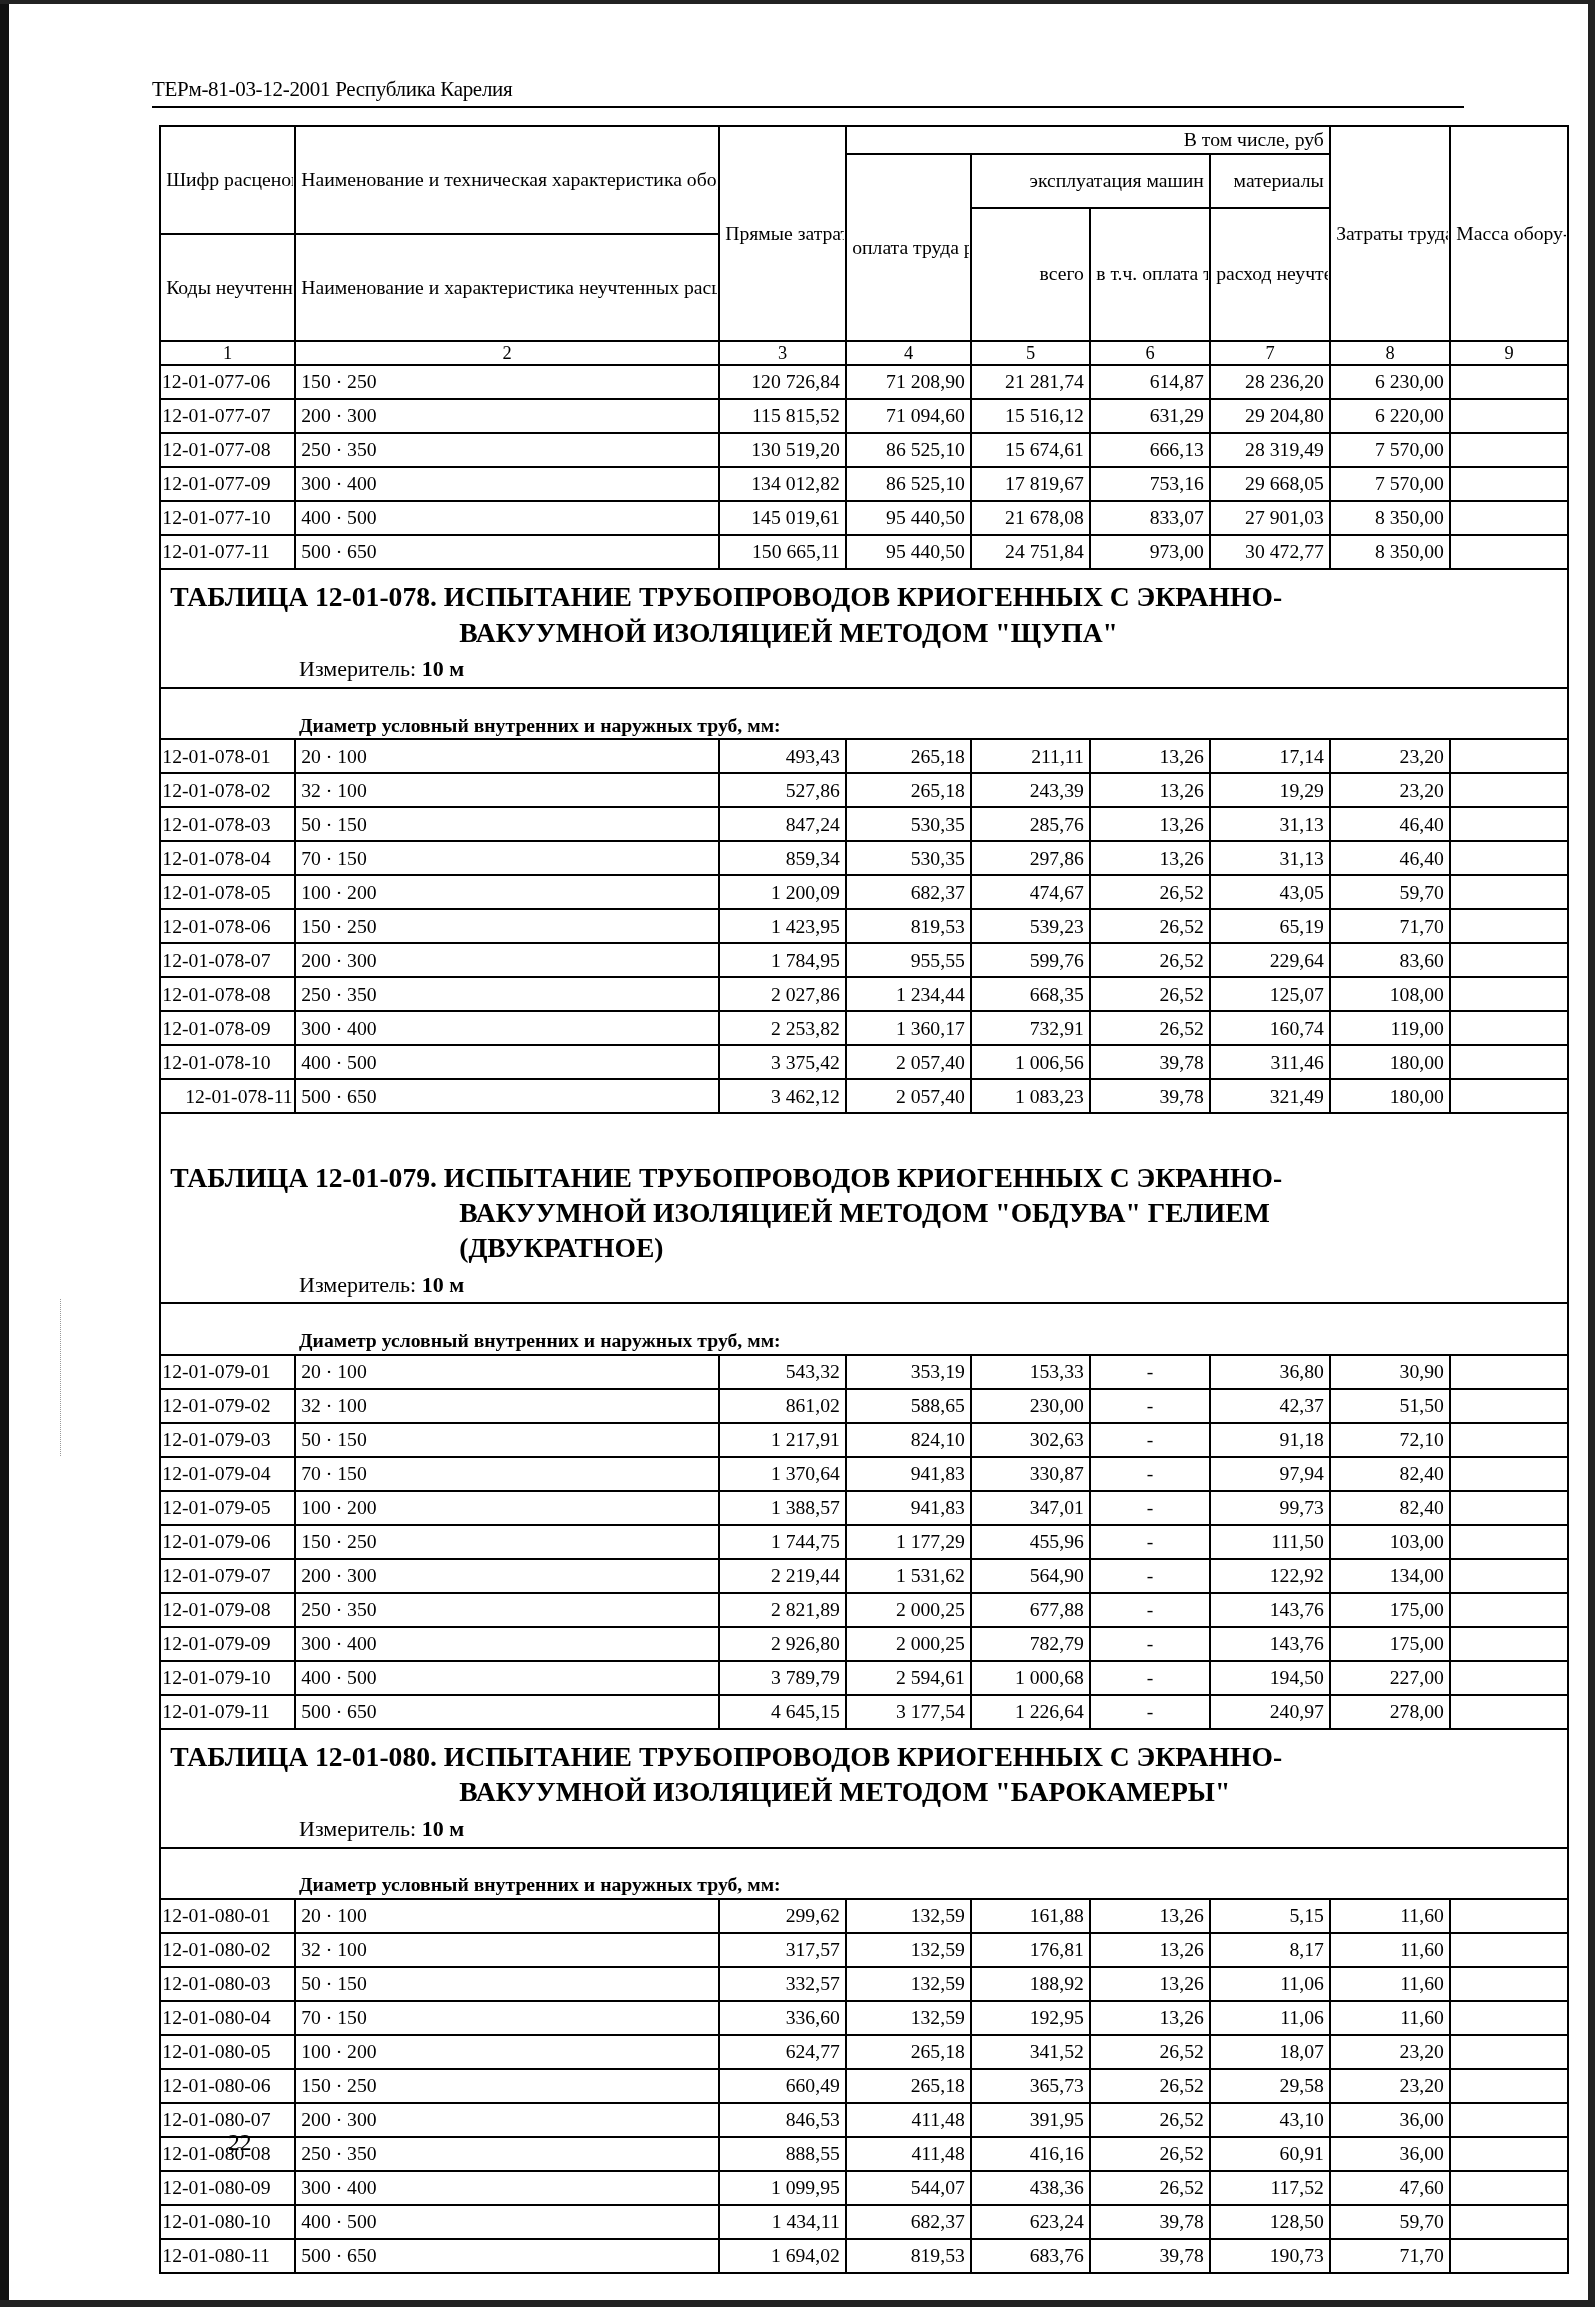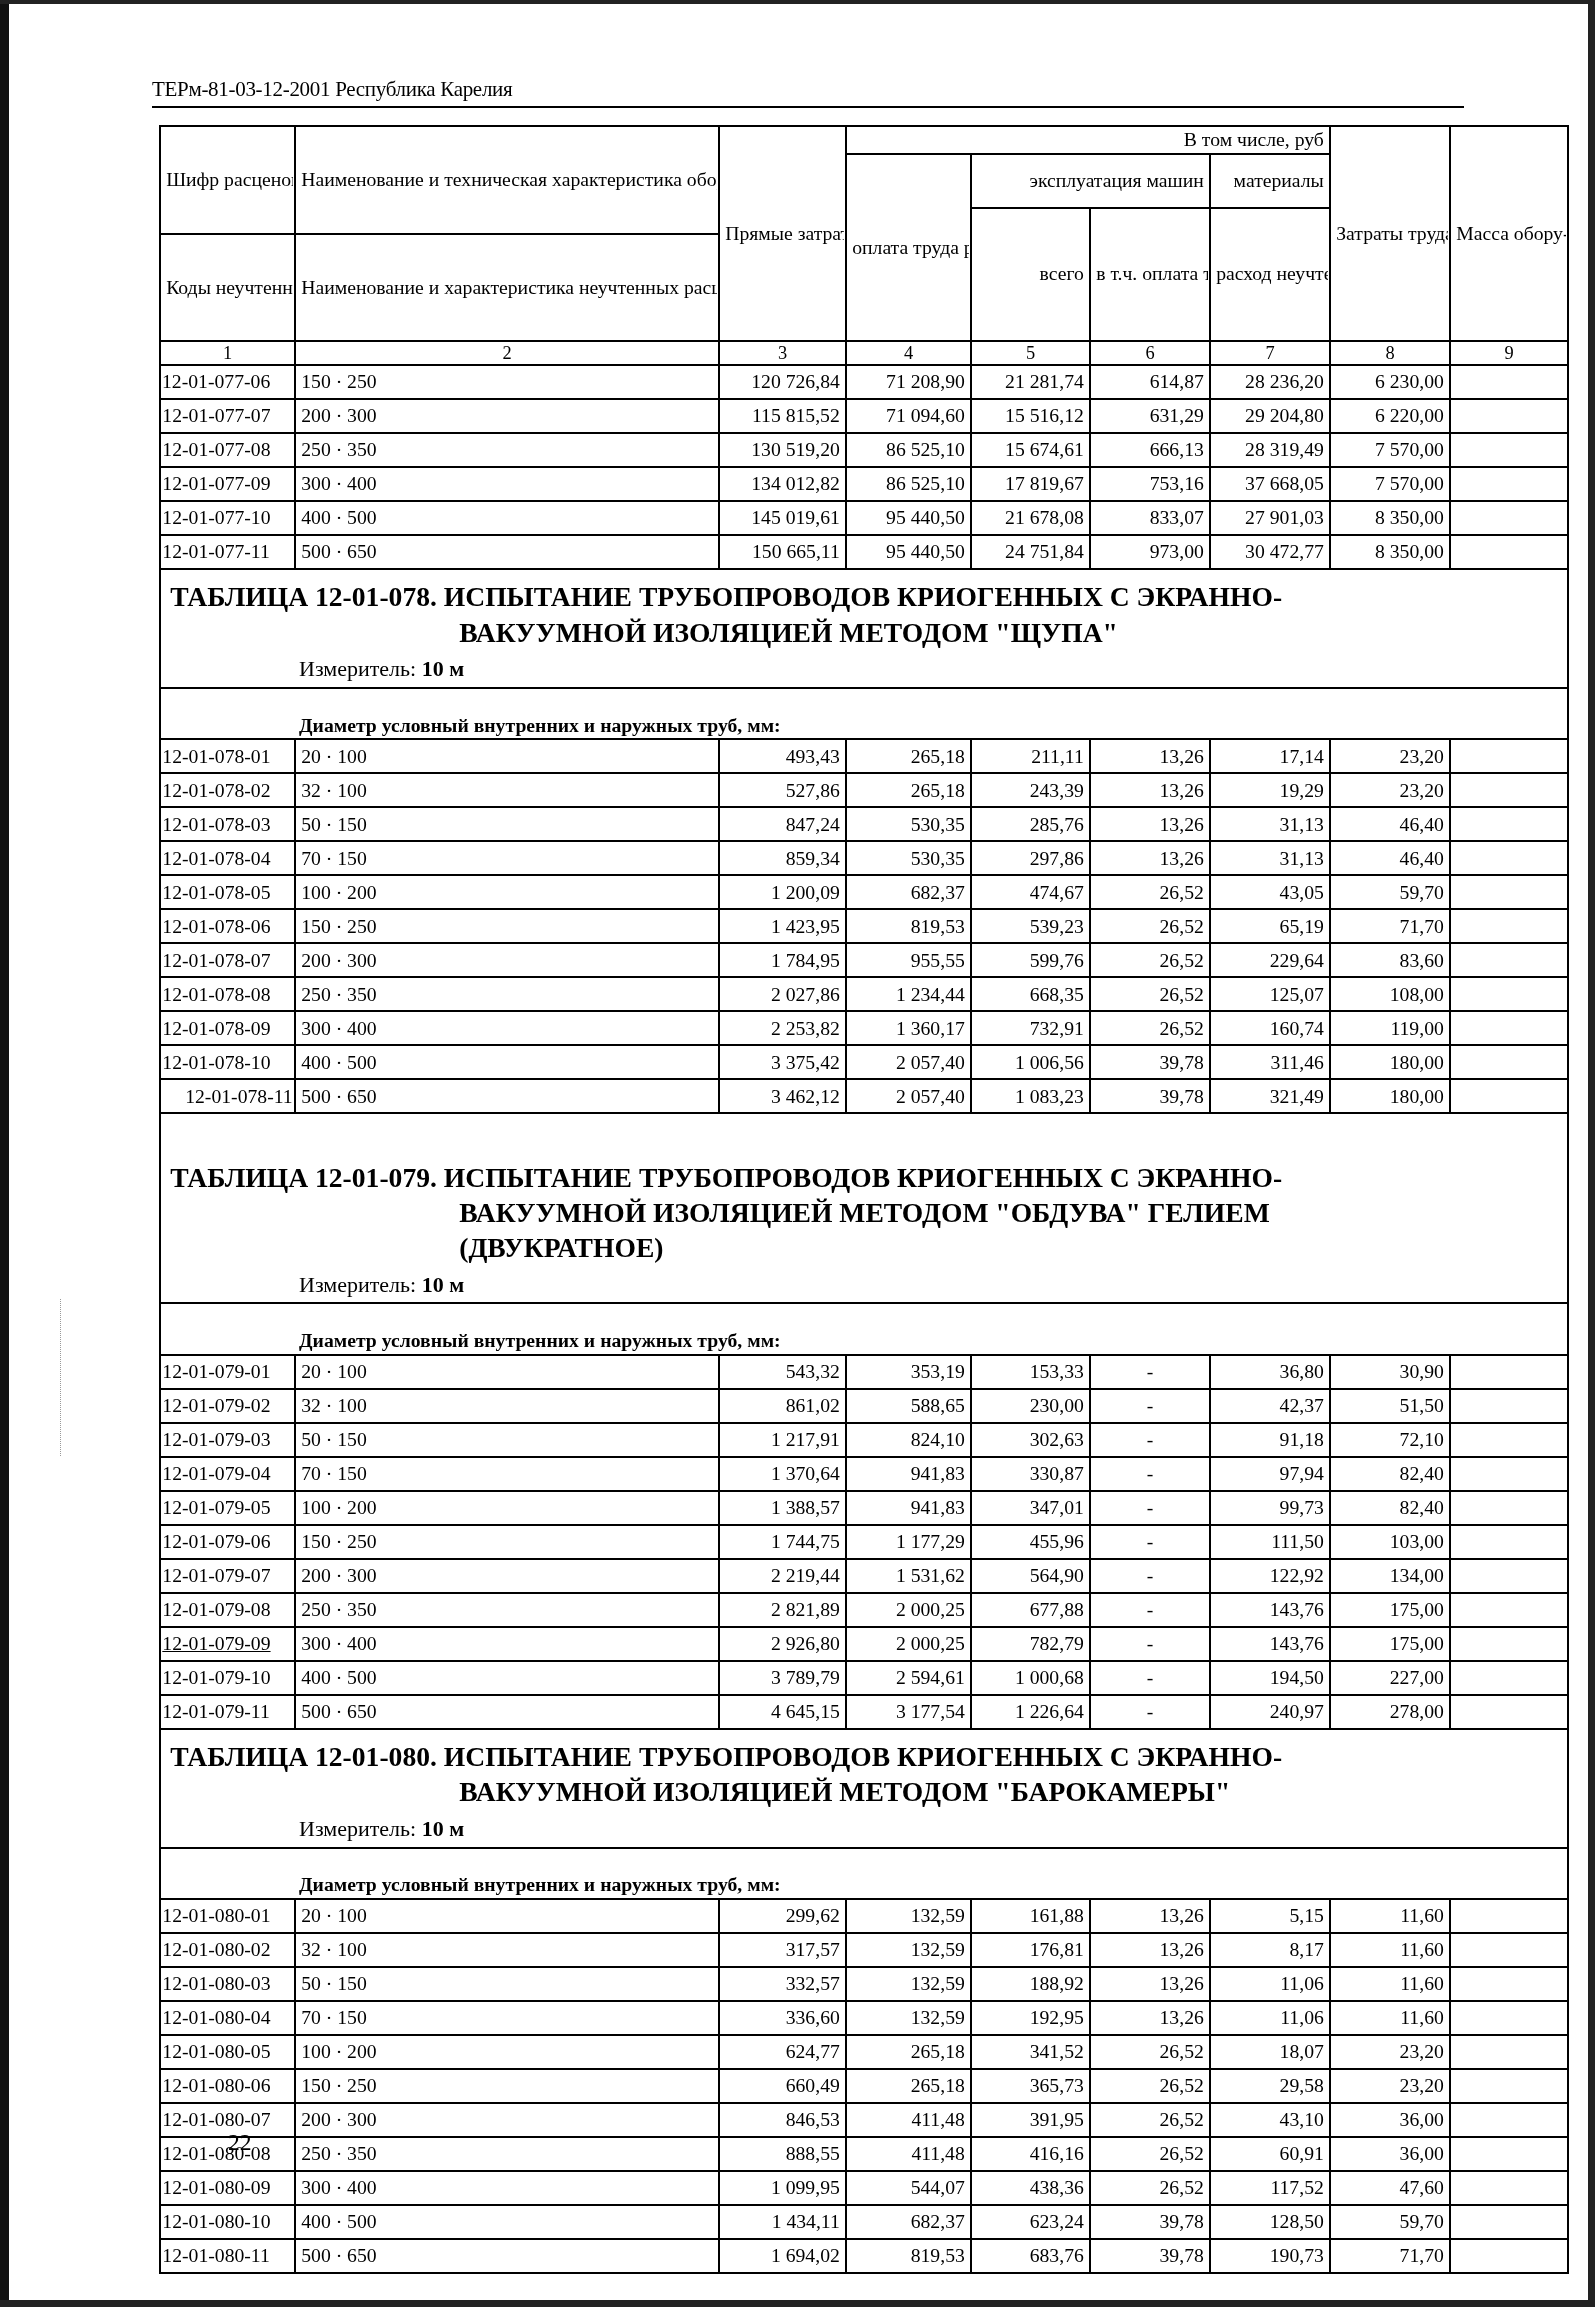--- a/index.html
+++ b/index.html
@@ -123,21 +123,21 @@
         <td class="num">7 570,00</td>
         <td class="num"></td>
       </tr>
       <tr class="data">
         <td style="padding: 0px 1.3px;">12-01-077-09</td>
         <td>300 · 400</td>
         <td class="num">134 012,82</td>
         <td class="num">86 525,10</td>
         <td class="num">17 819,67</td>
         <td class="num">753,16</td>
-        <td class="num">37 668,05</td>
+        <td class="num">29 668,05</td>
         <td class="num">7 570,00</td>
         <td class="num"></td>
       </tr>
       <tr class="data">
         <td style="padding: 0px 1.3px;">12-01-077-10</td>
         <td>400 · 500</td>
         <td class="num">145 019,61</td>
         <td class="num">95 440,50</td>
         <td class="num">21 678,08</td>
         <td class="num">833,07</td>
@@ -384,21 +384,21 @@
         <td>250 · 350</td>
         <td class="num">2 821,89</td>
         <td class="num">2 000,25</td>
         <td class="num">677,88</td>
         <td class="ctr">-</td>
         <td class="num">143,76</td>
         <td class="num">175,00</td>
         <td class="num"></td>
       </tr>
       <tr class="data">
-        <td style="padding: 0px 1.3px; text-decoration: underline;">12-01-079-09</td>
+        <td style="padding: 0px 1.3px;">12-01-079-09</td>
         <td>300 · 400</td>
         <td class="num">2 926,80</td>
         <td class="num">2 000,25</td>
         <td class="num">782,79</td>
         <td class="ctr">-</td>
         <td class="num">143,76</td>
         <td class="num">175,00</td>
         <td class="num"></td>
       </tr>
       <tr class="data">

